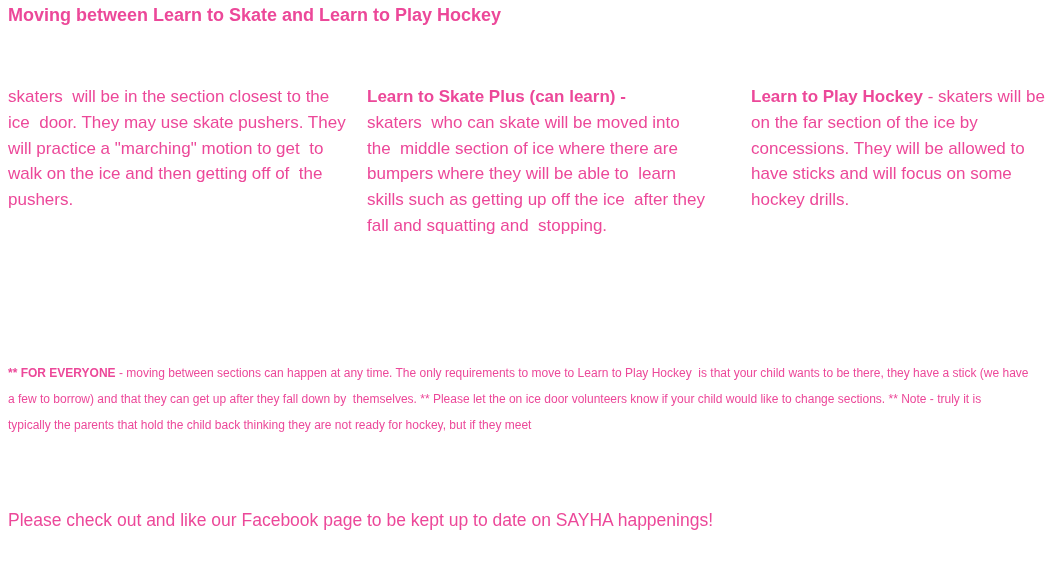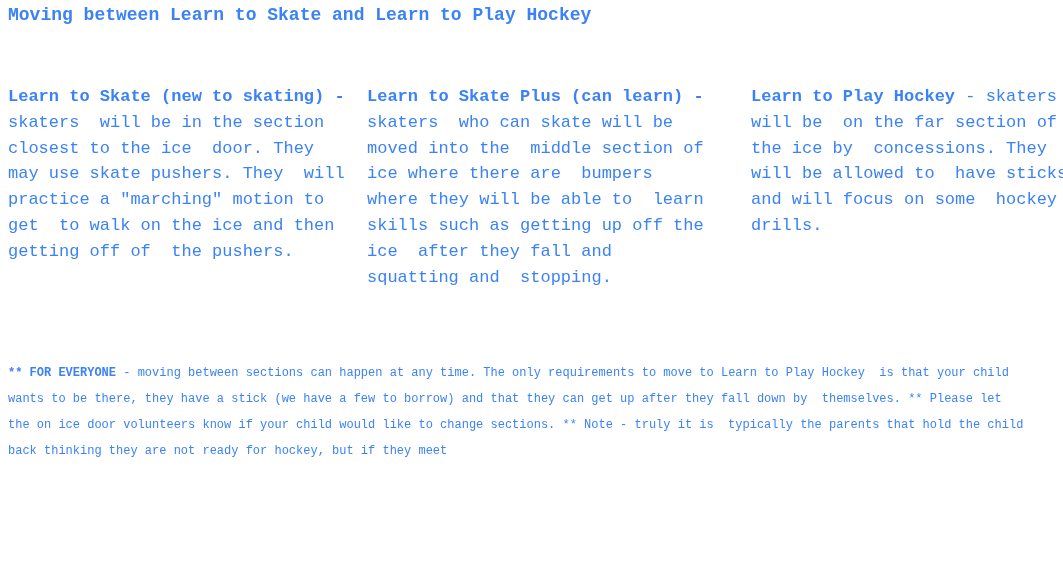--- a/index.html
+++ b/index.html
@@ -1,21 +1,21 @@
 <!DOCTYPE html>
 <html><head>
 <meta charset="utf-8">
 <style>
   html,body { margin:0; padding:0; background:#ffffff; }
   .page {
     position:relative;
     width:1063px; height:580px;
     background:#ffffff;
-    color:#3b82f6;
-    font-family:Liberation Mono, monospace;
+    color:#ec4899;
+    font-family:Liberation Sans, sans-serif;
     overflow:hidden;
   }
   .doc-title {
     position:absolute; left:8px; top:5px;
     font-size:18px; font-weight:bold;
     white-space:pre;
   }
   .doc-subtitle {
     position:absolute; left:8px; top:32px;
     font-size:18px; font-style:italic;
@@ -52,24 +52,25 @@
   }
 </style>
 </head>
 <body>
 
 <div class="page">
 
   <div class="doc-title">Moving between Learn to Skate and Learn to Play Hockey</div>
 
 
-  <div class="col col-1"><b class="blk">Learn to Skate (new to skating) -</b><span>skaters  will be in the section closest to the ice  door. They may use skate pushers. They  will practice a "marching" motion to get  to walk on the ice and then getting off of  the pushers.</span></div>
+  <div class="col col-1"><span>skaters  will be in the section closest to the ice  door. They may use skate pushers. They  will practice a "marching" motion to get  to walk on the ice and then getting off of  the pushers.</span></div>
 
   <div class="col col-2"><b class="blk">Learn to Skate Plus (can learn) -</b><span>skaters  who can skate will be moved into the  middle section of ice where there are  bumpers where they will be able to  learn skills such as getting up off the ice  after they fall and squatting and  stopping.</span></div>
 
   <div class="col col-3"><b class="inl">Learn to Play Hockey</b><span> - skaters will be  on the far section of the ice by  concessions. They will be allowed to  have sticks and will focus on some  hockey drills.</span></div>
 
   <div class="notice"><b>** FOR EVERYONE</b><span> - moving between sections can happen at any time. The only requirements to move to Learn to Play Hockey  is that your child wants to be there, they have a stick (we have a few to borrow) and that they can get up after they fall down by  themselves. ** Please let the on ice door volunteers know if your child would like to change sections. ** Note - truly it is  typically the parents that hold the child back thinking they are not ready for hockey, but if they meet</span></div>
 
   <div class="footer">
+    <div>Please check out and like our Facebook page to be kept up to date on SAYHA happenings!</div>
   </div>
 
 </div>
 
 </body></html>

